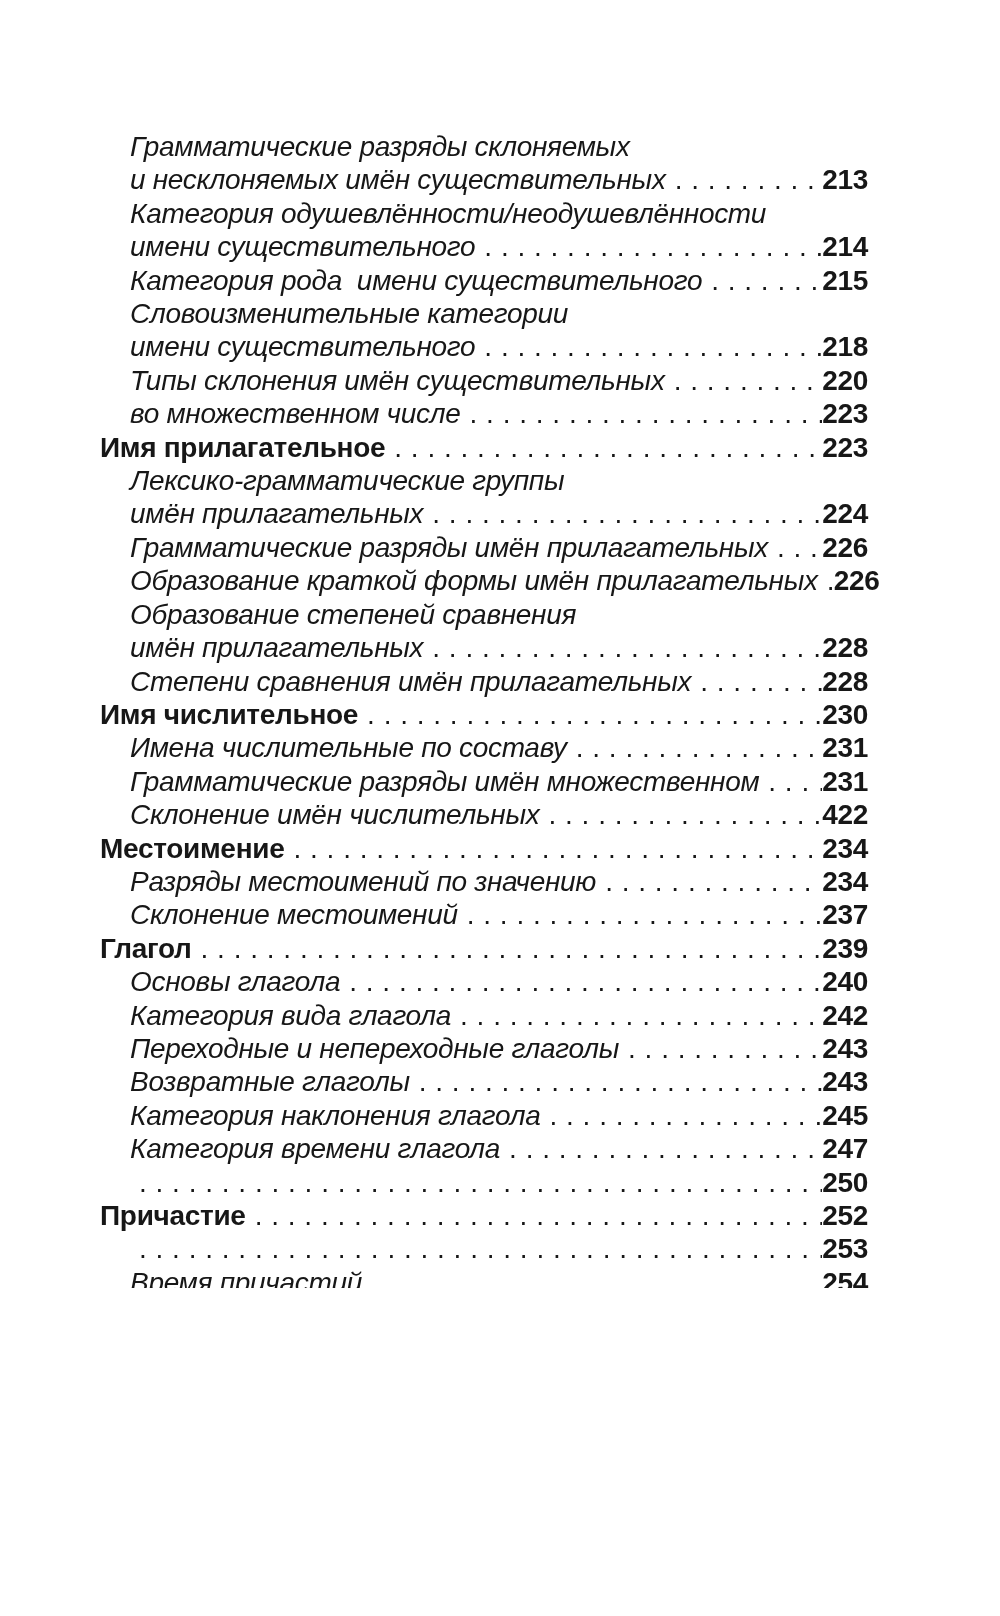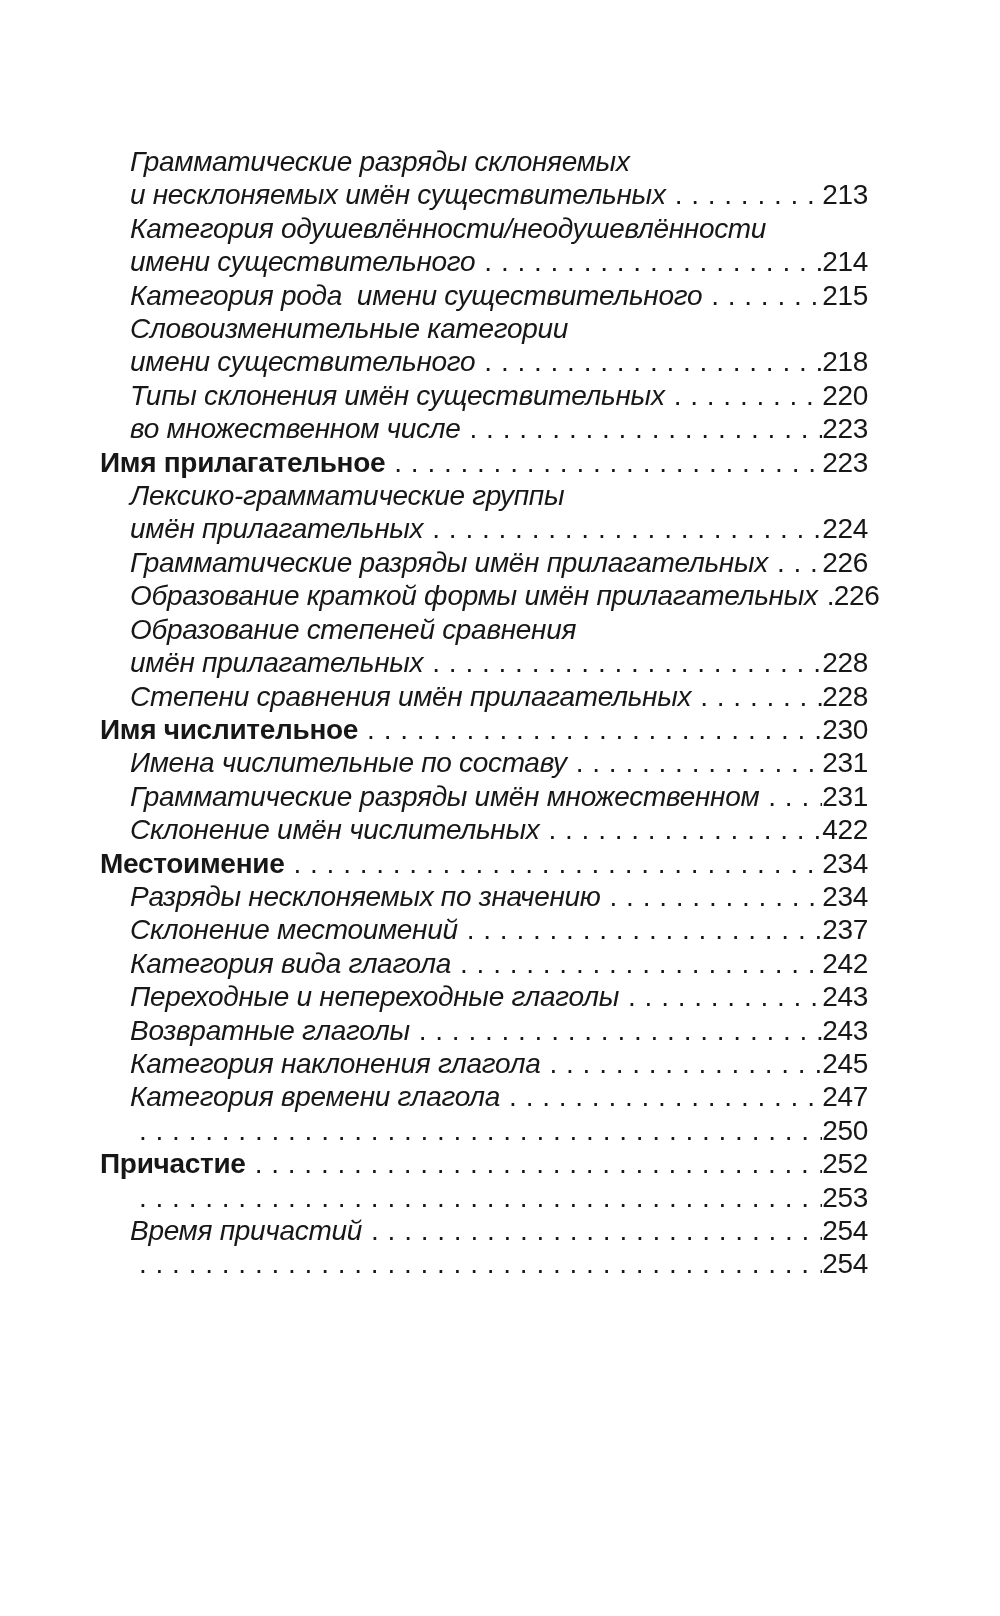--- a/index.html
+++ b/index.html
@@ -8,21 +8,20 @@
     background: #ffffff;
   }
   .page {
     position: relative;
     width: 1000px;
     height: 1288px;
     background: #ffffff;
     color: #171717;
     font-family: "Liberation Sans", sans-serif;
     overflow: hidden;
-    margin-top: 15px;
   }
   .toc {
     position: absolute;
     left: 100px;
     top: 130px;
     width: 768px;
   }
   .row {
     display: flex;
     align-items: baseline;
@@ -44,20 +43,21 @@
     min-width: 0;
   }
   .leader::after {
     content: ". . . . . . . . . . . . . . . . . . . . . . . . . . . . . . . . . . . . . . . . . . . . . . . . . . . . . .";
     letter-spacing: 0.5px;
   }
   .pg {
     font-style: normal;
     flex: 0 0 auto;
     text-align: right;
+    font-weight: bold;
   }
   .folio {
     position: absolute;
     top: 1432px;
     right: 132px;
     font-size: 28px;
     color: #171717;
   }
 </style>
 </head>
@@ -164,28 +164,38 @@
     <span class="txt">Склонение имён числительных</span>
     <span class="leader"></span>
     <span class="pg">422</span>
   </div>
       <div class="row section">
     <span class="txt">Местоимение</span>
     <span class="leader"></span>
     <span class="pg">234</span>
   </div>
       <div class="row sub">
-    <span class="txt">Разряды несклоняемых по значению</span>
+    <span class="txt">Разряды местоимений по значению</span>
     <span class="leader"></span>
     <span class="pg">234</span>
   </div>
       <div class="row sub">
     <span class="txt">Склонение местоимений</span>
     <span class="leader"></span>
     <span class="pg">237</span>
+  </div>
+      <div class="row section">
+    <span class="txt">Глагол</span>
+    <span class="leader"></span>
+    <span class="pg">239</span>
+  </div>
+      <div class="row sub">
+    <span class="txt">Основы глагола</span>
+    <span class="leader"></span>
+    <span class="pg">240</span>
   </div>
       <div class="row sub">
     <span class="txt">Категория вида глагола</span>
     <span class="leader"></span>
     <span class="pg">242</span>
   </div>
       <div class="row sub">
     <span class="txt">Переходные и непереходные глаголы</span>
     <span class="leader"></span>
     <span class="pg">243</span>

